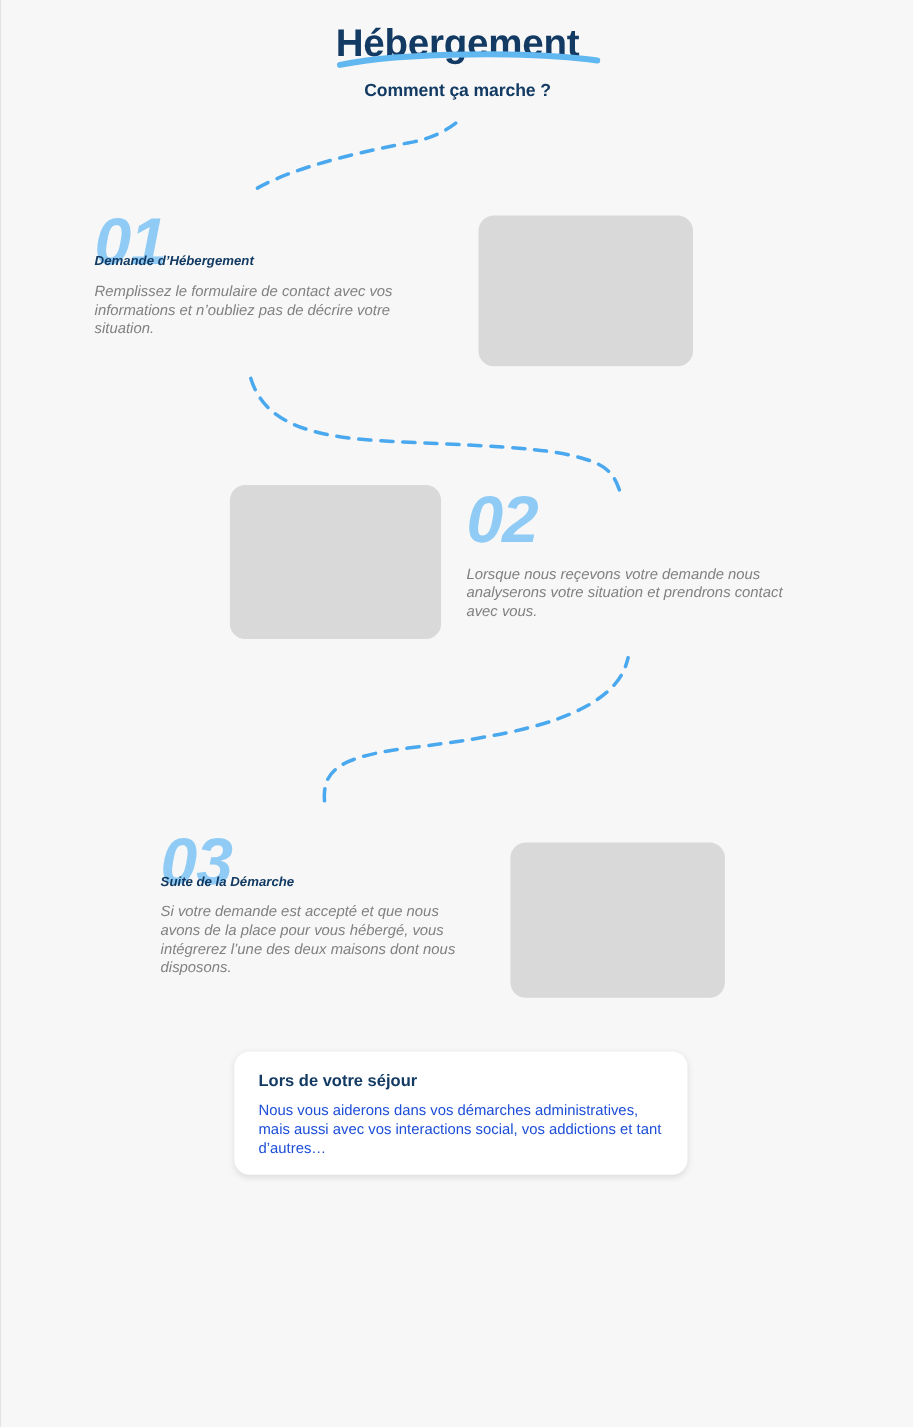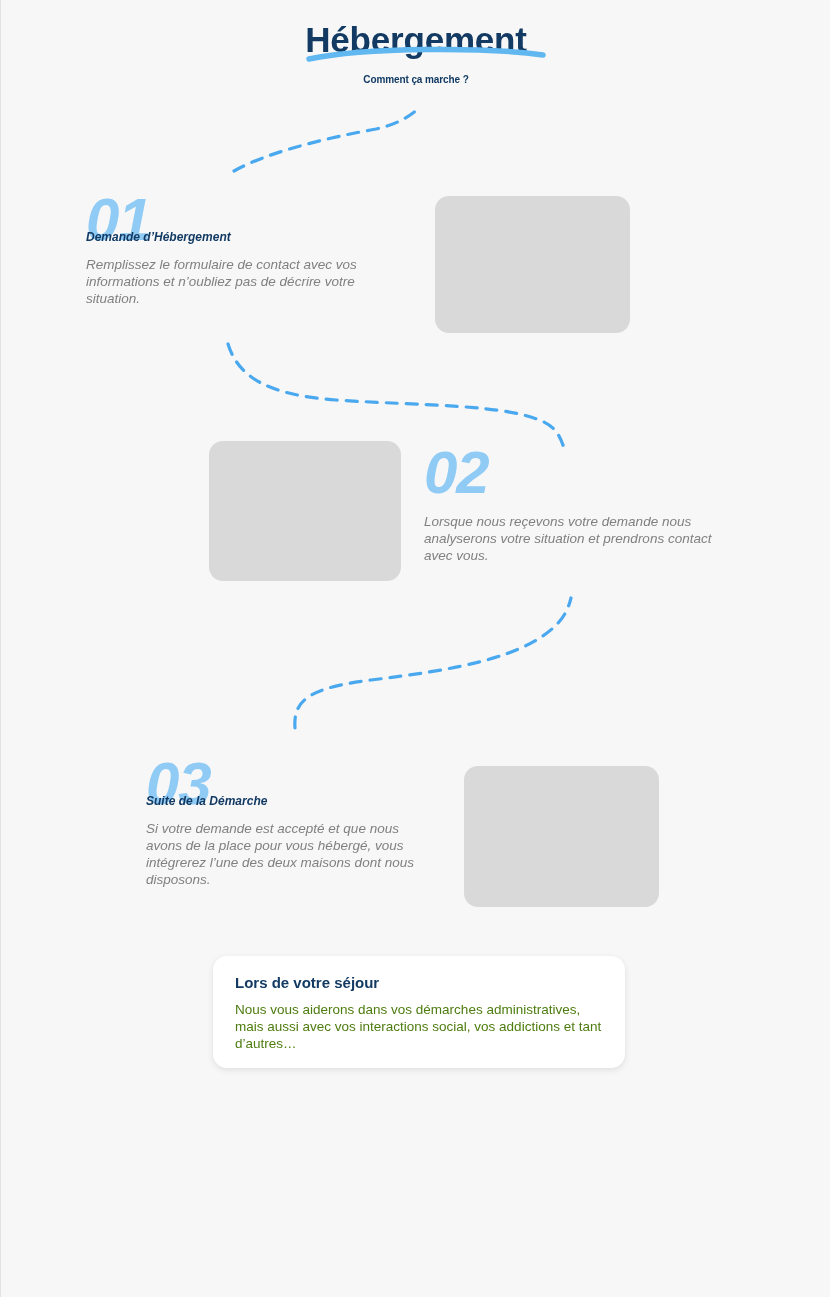--- a/index.html
+++ b/index.html
@@ -44,21 +44,21 @@
   .title-underline {
     position: absolute;
     left: 305px;
     top: 44px;
     width: 240px;
     height: 20px;
     pointer-events: none;
   }
   .subtitle {
     margin: 12px 0 0 0;
-    font-size: 10px;
+    font-size: 16px;
     font-weight: bold;
     color: #123a63;
     letter-spacing: -0.1px;
   }
 
   
   .connector {
     position: absolute;
     pointer-events: none;
   }
@@ -127,21 +127,21 @@
   }
   .info-card-title {
     font-size: 15px;
     font-weight: bold;
     color: #123a63;
     margin: 0;
     line-height: 18px;
   }
   .info-card-body {
     font-size: 13.5px;
-    color: #4d7c0f;
+    color: #1d4ed8;
     line-height: 17px;
     margin: 9px 0 0 0;
   }
 </style>
 </head>
 <body>
 
 <div class="page">
 
   <div class="header">

